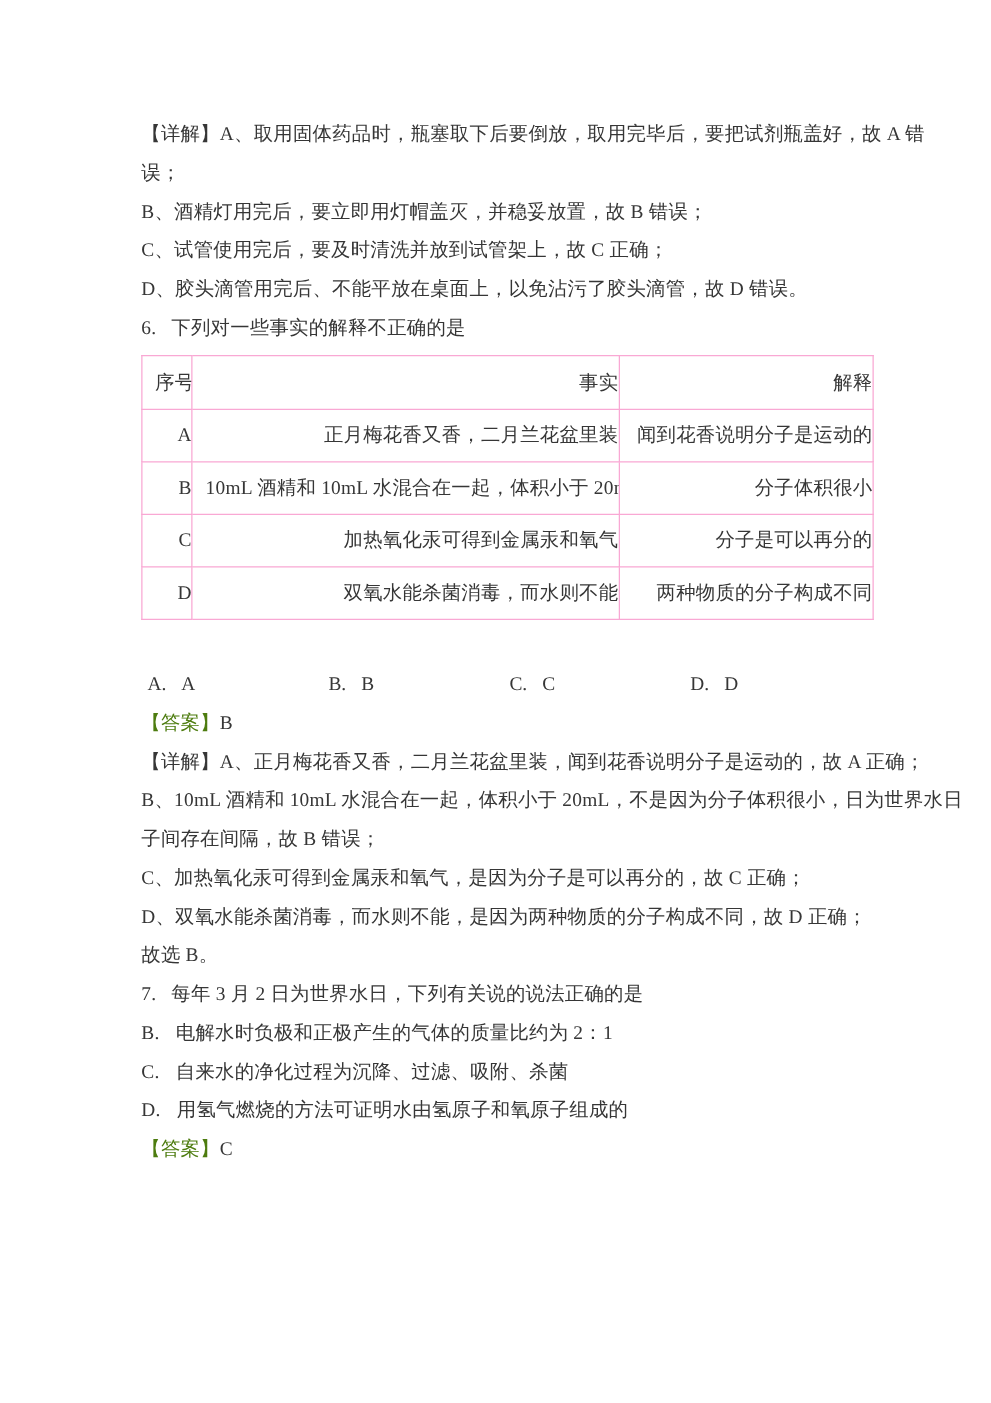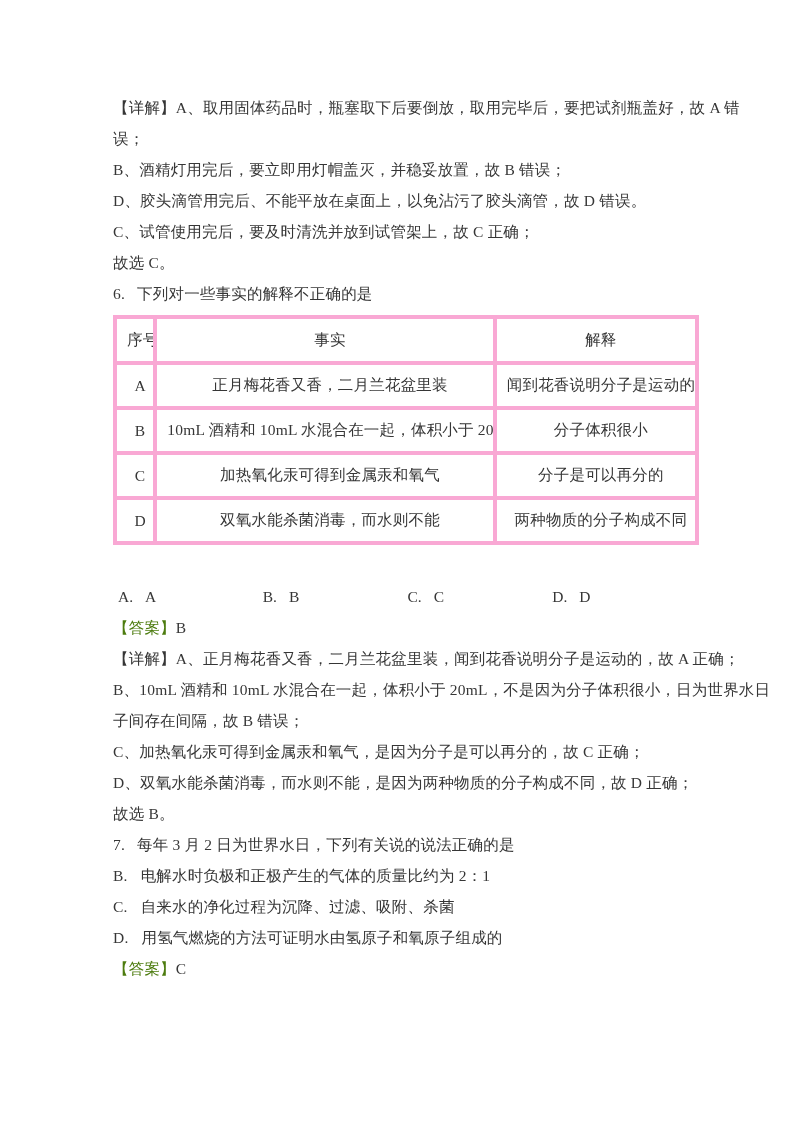--- a/index.html
+++ b/index.html
@@ -37,23 +37,23 @@
     margin-right: 13px;
   }
   table.facts {
     border-collapse: collapse;
     table-layout: fixed;
     width: 586px;
     margin-top: 6px;
     margin-bottom: 0;
   }
   table.facts th, table.facts td {
-    border: 4px solid #f9a8d4;
+    border: 1px solid #f9a8d4;
     font-weight: normal;
-    text-align: center;
+    text-align: right;
     font-size: 15.5px;
     padding: 0 0 0 10px;
     vertical-align: middle;
     white-space: nowrap;
     overflow: hidden;
     letter-spacing: 0.2px;
   }
   table.facts th { height: 42px; }
   table.facts td { height: 41px; }
   .col-id   { width: 39px; }
@@ -77,23 +77,22 @@
 </style>
 </head>
 <body>
 
 <div class="page">
   <div class="content">
 
     <div class="ln"><span>【详解】</span><span>A、取用固体药品时，瓶塞取下后要倒放，取用完毕后，要把试剂瓶盖好，故 A 错</span></div>
     <div class="ln">误；</div>
     <div class="ln">B、酒精灯用完后，要立即用灯帽盖灭，并稳妥放置，故 B 错误；</div>
+    <div class="ln">C、试管使用完后，要及时清洗并放到试管架上，故 C 正确；</div>
     <div class="ln">D、胶头滴管用完后、不能平放在桌面上，以免沾污了胶头滴管，故 D 错误。</div>
-    <div class="ln">C、试管使用完后，要及时清洗并放到试管架上，故 C 正确；</div>
-    <div class="ln">故选 C。</div>
 
     <div class="ln"><span class="qnum">6.</span><span>下列对一些事实的解释不正确的是</span></div>
 
     <table class="facts">
       <colgroup>
         <col class="col-id">
           <col class="col-fact">
           <col class="col-exp">
       </colgroup>
       <tbody>

